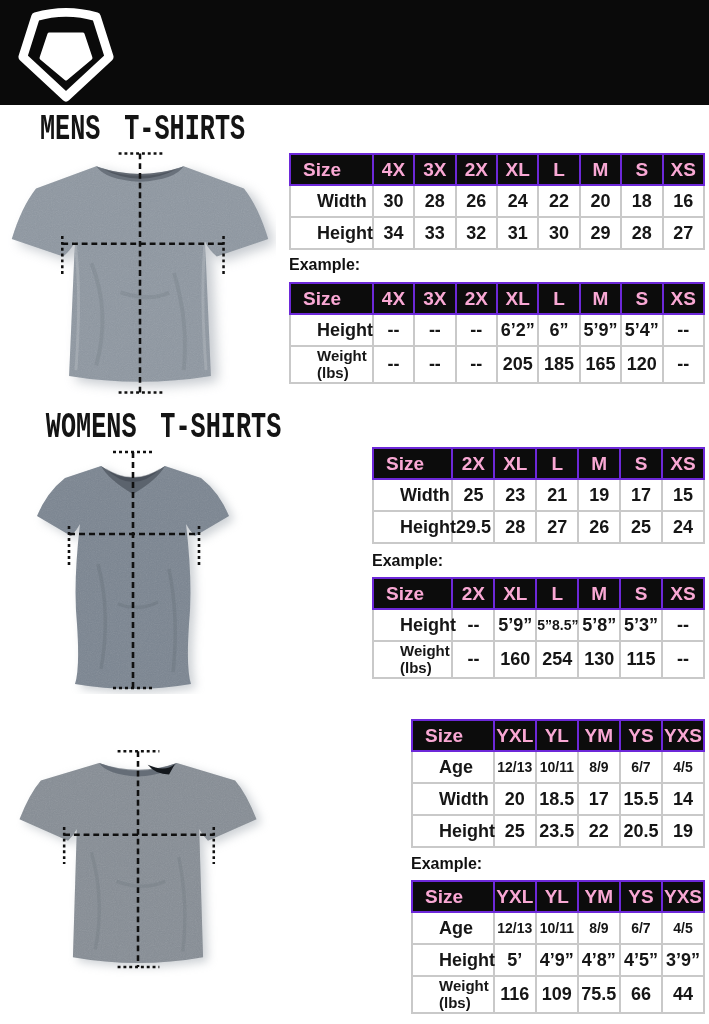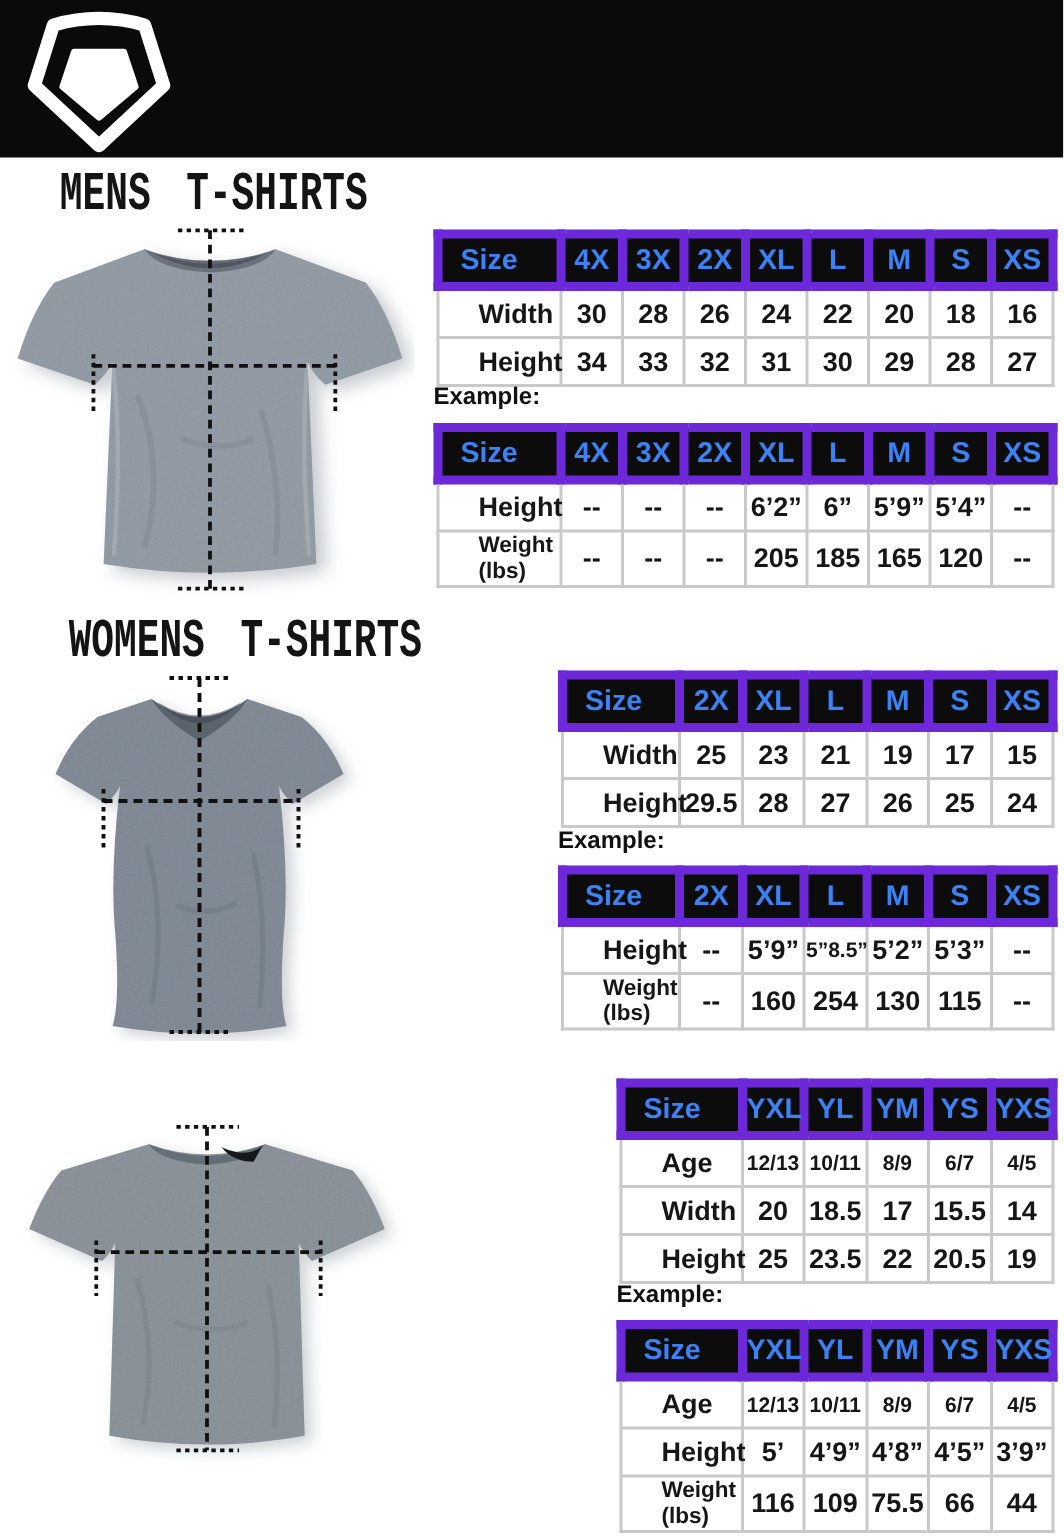--- a/index.html
+++ b/index.html
@@ -23,21 +23,21 @@
   .sec-title{position:absolute;left:0;width:280px;text-align:center;font-family:Liberation Mono, monospace;}
   .sec-title span{
     display:inline-block;font-weight:bold;font-size:35px;line-height:34px;color:#141414;
     letter-spacing:0px;word-spacing:12px;transform:scale(0.72,1.04);transform-origin:center top;
     white-space:nowrap;
   }
   
   .tblwrap{position:absolute;}
   table.sizes{border-collapse:collapse;table-layout:fixed;width:100%;background:#fff;}
   table.sizes thead th{
-    background:#0c0c0c;color:#3b82f6;border:6px solid #6d28d9;
+    background:#0c0c0c;color:#f9a8d4;border:2px solid #6d28d9;
     font-size:19px;font-weight:bold;height:29px;padding:0;text-align:center;
   }
   table.sizes thead th.lbl{text-align:left;padding-left:12px;}
   table.sizes tbody th, table.sizes tbody td{
     border:2px solid #c9c9c9;font-weight:bold;color:#161616;
     height:28px;padding:1px 0;text-align:center;font-size:18px;background:#fff;
   }
   table.sizes tbody th.lbl{text-align:left;padding-left:26px;font-size:18px;}
   table.sizes tbody th.lbl.wrap{font-size:15px;line-height:1.1;white-space:pre-line;}
   table.sizes td.sm{font-size:14px;}
@@ -304,21 +304,21 @@
             <th>S</th>
             <th>XS</th>
           </tr>
         </thead>
         <tbody>
           <tr>
             <th class="lbl">Height</th>
             <td>--</td>
             <td>5’9”</td>
             <td class="sm">5”8.5”</td>
-            <td>5’2”</td>
+            <td>5’8”</td>
             <td>5’3”</td>
             <td>--</td>
           </tr>
           <tr>
             <th class="lbl wrap">Weight
 (lbs)</th>
             <td>--</td>
             <td>160</td>
             <td>254</td>
             <td>130</td>

